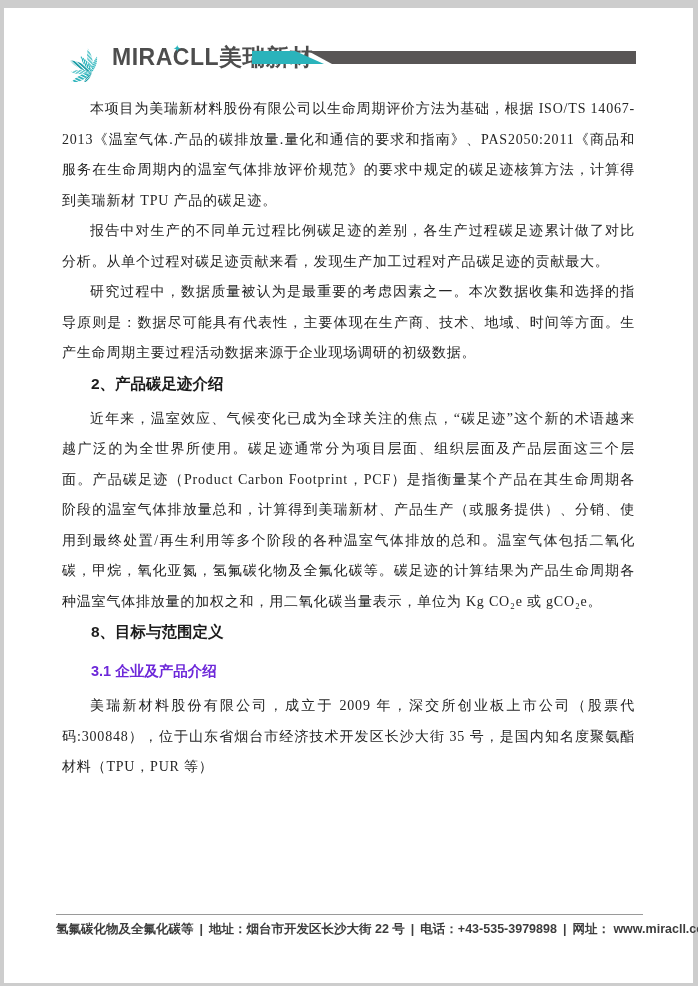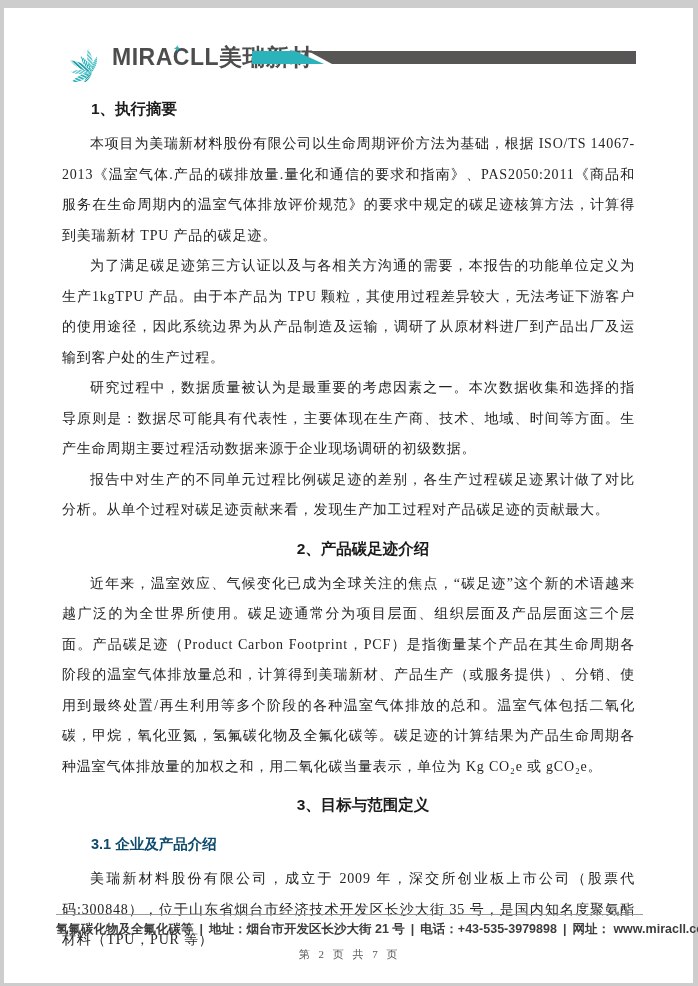--- a/index.html
+++ b/index.html
@@ -16,23 +16,23 @@
                font-family:"DejaVu Sans",sans-serif; }
   .banner-teal { position:absolute; left:248px; top:43px; width:72px; height:13px; background:#2ab3bb;
                  clip-path:polygon(0 0, 60% 0, 100% 100%, 0 100%); }
   .banner-gray { position:absolute; left:304px; top:43px; width:328px; height:13px; background:#585555;
                  clip-path:polygon(0 0, 100% 0, 100% 100%, 24px 100%); }
 
   
   .content { padding:6px 58px 0 58px; color:#242424; }
   .sec-heading { font-family:"Liberation Sans","DejaVu Sans",sans-serif; font-weight:bold;
                  font-size:15.5px; color:#1c1c1c; line-height:30px; padding-left:29px; margin:0 0 5px 0; }
-  .sec-heading.mt { margin-top:8px;text-align:center; }
+  .sec-heading.mt { margin-top:0; }
   .sub-heading { font-family:"Liberation Sans","DejaVu Sans",sans-serif; font-weight:bold;
-                 font-size:14.5px; color:#0c4a6e; line-height:30px; padding-left:29px; margin:9px 0 5px 0; }
+                 font-size:14.5px; color:#6d28d9; line-height:30px; padding-left:29px; margin:9px 0 5px 0; }
   .content p { font-size:14px; line-height:30.5px; letter-spacing:0.8px;
                text-align:justify; text-indent:2em; margin:0; }
 
   
   .footer { position:absolute; left:52px; right:50px; top:906px; border-top:1px solid #9a9a9a;
             padding-top:6px; text-align:center; }
   .footer-line { font-family:"Liberation Sans","DejaVu Sans",sans-serif; font-weight:bold;
                  font-size:12.5px; color:#3d3d3d; white-space:nowrap; }
   .footer-sep { padding:0 6px; color:#3d3d3d; }
   .page-indicator { margin-top:9px; font-size:11px; color:#555; letter-spacing:3px; }
@@ -70,35 +70,32 @@
     <div class="logo-text">
       <span>MIRACLL美瑞新材</span>
       <span class="logo-star">✦</span>
     </div>
     <div class="banner-teal"></div>
     <div class="banner-gray"></div>
   </div>
 
   <div class="content">
 
-    <div class="sec-heading">1、执行摘要</div>
     <p>本项目为美瑞新材料股份有限公司以生命周期评价方法为基础，根据 ISO/TS 14067-2013《温室气体.产品的碳排放量.量化和通信的要求和指南》、PAS2050:2011《商品和服务在生命周期内的温室气体排放评价规范》的要求中规定的碳足迹核算方法，计算得到美瑞新材 TPU 产品的碳足迹。</p>
-    <p>为了满足碳足迹第三方认证以及与各相关方沟通的需要，本报告的功能单位定义为生产1kgTPU 产品。由于本产品为 TPU 颗粒，其使用过程差异较大，无法考证下游客户的使用途径，因此系统边界为从产品制造及运输，调研了从原材料进厂到产品出厂及运输到客户处的生产过程。</p>
+    <p>报告中对生产的不同单元过程比例碳足迹的差别，各生产过程碳足迹累计做了对比分析。从单个过程对碳足迹贡献来看，发现生产加工过程对产品碳足迹的贡献最大。</p>
     <p>研究过程中，数据质量被认为是最重要的考虑因素之一。本次数据收集和选择的指导原则是：数据尽可能具有代表性，主要体现在生产商、技术、地域、时间等方面。生产生命周期主要过程活动数据来源于企业现场调研的初级数据。</p>
-    <p>报告中对生产的不同单元过程比例碳足迹的差别，各生产过程碳足迹累计做了对比分析。从单个过程对碳足迹贡献来看，发现生产加工过程对产品碳足迹的贡献最大。</p>
 
     <div class="sec-heading mt">2、产品碳足迹介绍</div>
     <p>近年来，温室效应、气候变化已成为全球关注的焦点，“碳足迹”这个新的术语越来越广泛的为全世界所使用。碳足迹通常分为项目层面、组织层面及产品层面这三个层面。产品碳足迹（Product Carbon Footprint，PCF）是指衡量某个产品在其生命周期各阶段的温室气体排放量总和，计算得到美瑞新材、产品生产（或服务提供）、分销、使用到最终处置/再生利用等多个阶段的各种温室气体排放的总和。温室气体包括二氧化碳，甲烷，氧化亚氮，氢氟碳化物及全氟化碳等。碳足迹的计算结果为产品生命周期各种温室气体排放量的加权之和，用二氧化碳当量表示，单位为 Kg CO₂e 或 gCO₂e。</p>
 
-    <div class="sec-heading mt">3、目标与范围定义</div>
+    <div class="sec-heading mt">8、目标与范围定义</div>
     <div class="sub-heading">3.1 企业及产品介绍</div>
     <p>美瑞新材料股份有限公司，成立于 2009 年，深交所创业板上市公司（股票代码:300848），位于山东省烟台市经济技术开发区长沙大街 35 号，是国内知名度聚氨酯材料（TPU，PUR 等）</p>
 
   </div>
 
   <div class="footer">
     <div class="footer-line">
-      <span>氢氟碳化物及全氟化碳等</span><span class="footer-sep">|</span><span>地址：烟台市开发区长沙大街 21 号</span><span class="footer-sep">|</span><span>电话：+43-535-3979898</span><span class="footer-sep">|</span><span>网址： www.miracll.com</span>
+      <span>氢氟碳化物及全氟化碳等</span><span class="footer-sep">|</span><span>地址：烟台市开发区长沙大街 22 号</span><span class="footer-sep">|</span><span>电话：+43-535-3979898</span><span class="footer-sep">|</span><span>网址： www.miracll.com</span>
     </div>
-    <div class="page-indicator">第 2 页 共 7 页</div>
   </div>
 
 </div>
 
 </body></html>

